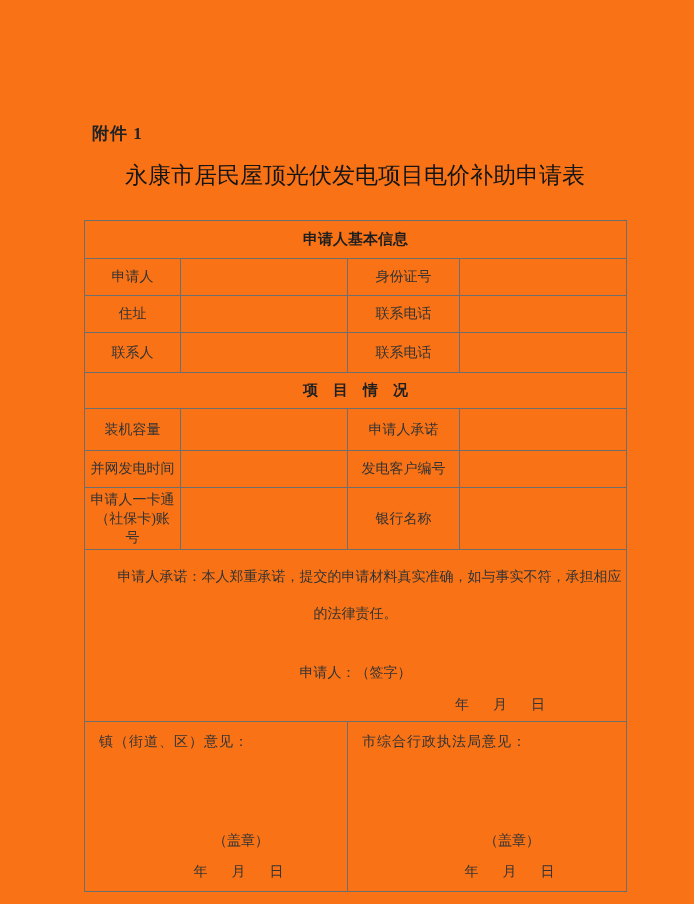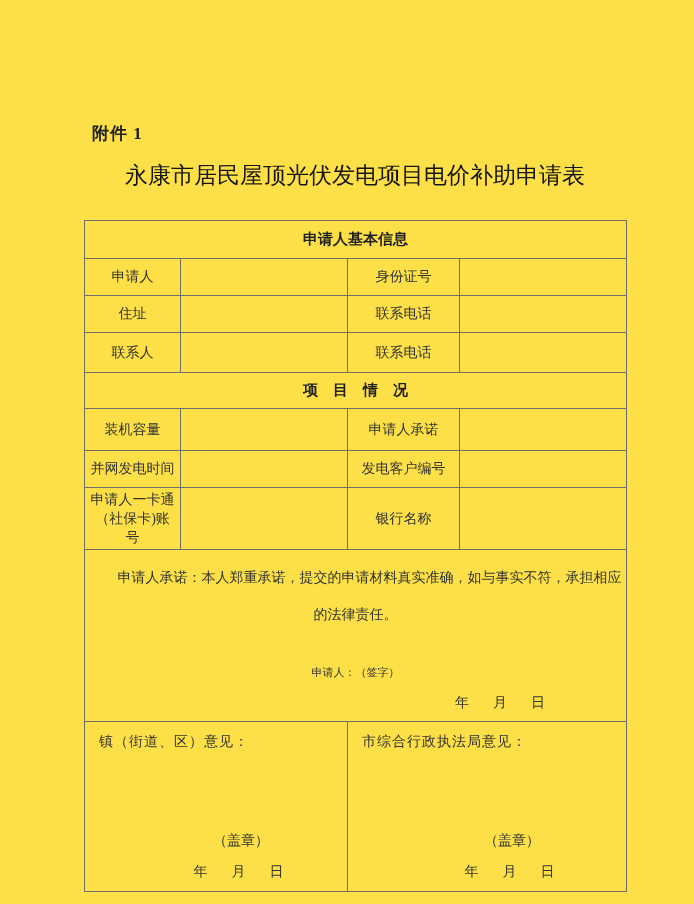--- a/index.html
+++ b/index.html
@@ -1,17 +1,17 @@
 <!DOCTYPE html>
 <html><head>
 <meta charset="utf-8">
 <style>
   html, body { margin:0; padding:0; background:#ffffff; }
   .page {
-    position:relative; width:694px; height:904px; background:#fde047;
+    position:relative; width:694px; height:904px; background:#f97316;
     font-family:"Liberation Serif","DejaVu Serif",serif; color:#333;
     overflow:hidden;
   }
   .attachment {
     position:absolute; left:92px; top:122px;
     font-size:17px; font-weight:bold; color:#222; letter-spacing:1px;
   }
   .doc-title {
     position:absolute; left:84px; top:160px; width:542px;
     text-align:center; font-size:23px; font-weight:normal; color:#151515;
@@ -23,21 +23,21 @@
   }
   table.form td {
     border:1px solid #6e6e6e; font-size:14px; color:#333;
     text-align:center; vertical-align:middle; padding:2px 4px;
     overflow:hidden;
   }
   tr.sec-row td { font-weight:bold; font-size:15px; color:#1f1f1f; }
   .pre { white-space:pre-line; line-height:19px; }
   td.pledge-cell { vertical-align:top; text-align:left; padding:6px 8px; }
   .pledge-text { text-indent:2em; white-space:pre-line; line-height:37px; font-size:14px; }
-  .sign-line { text-align:center; margin-top:32px; font-size:11px; }
+  .sign-line { text-align:center; margin-top:32px; font-size:14px; }
   .pledge-date { text-align:right; padding-right:72px; margin-top:14px; font-size:14px; letter-spacing:5px; }
   td.opinion-cell { vertical-align:top; padding:0;margin-left:20px; }
   .opinion {
     box-sizing:border-box; height:165px; display:flex; flex-direction:column;
     text-align:left; padding:9px 10px 8px 10px;
   }
   .opinion-label { font-size:14px; letter-spacing:1px; }
   .opinion-stamp { margin-top:auto; text-align:center; padding-left:50px; font-size:14px; }
   .opinion-date { text-align:center; padding-left:50px; margin-top:13px; font-size:14px; letter-spacing:5px; }
 </style>

